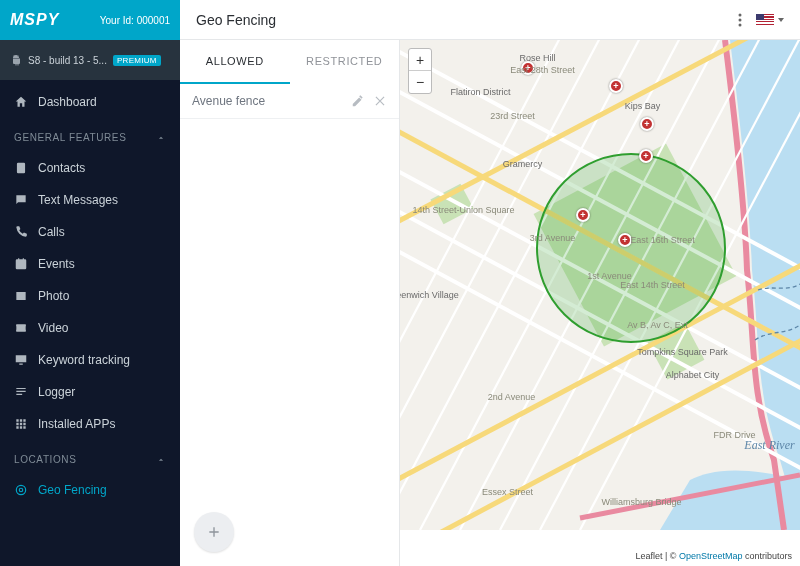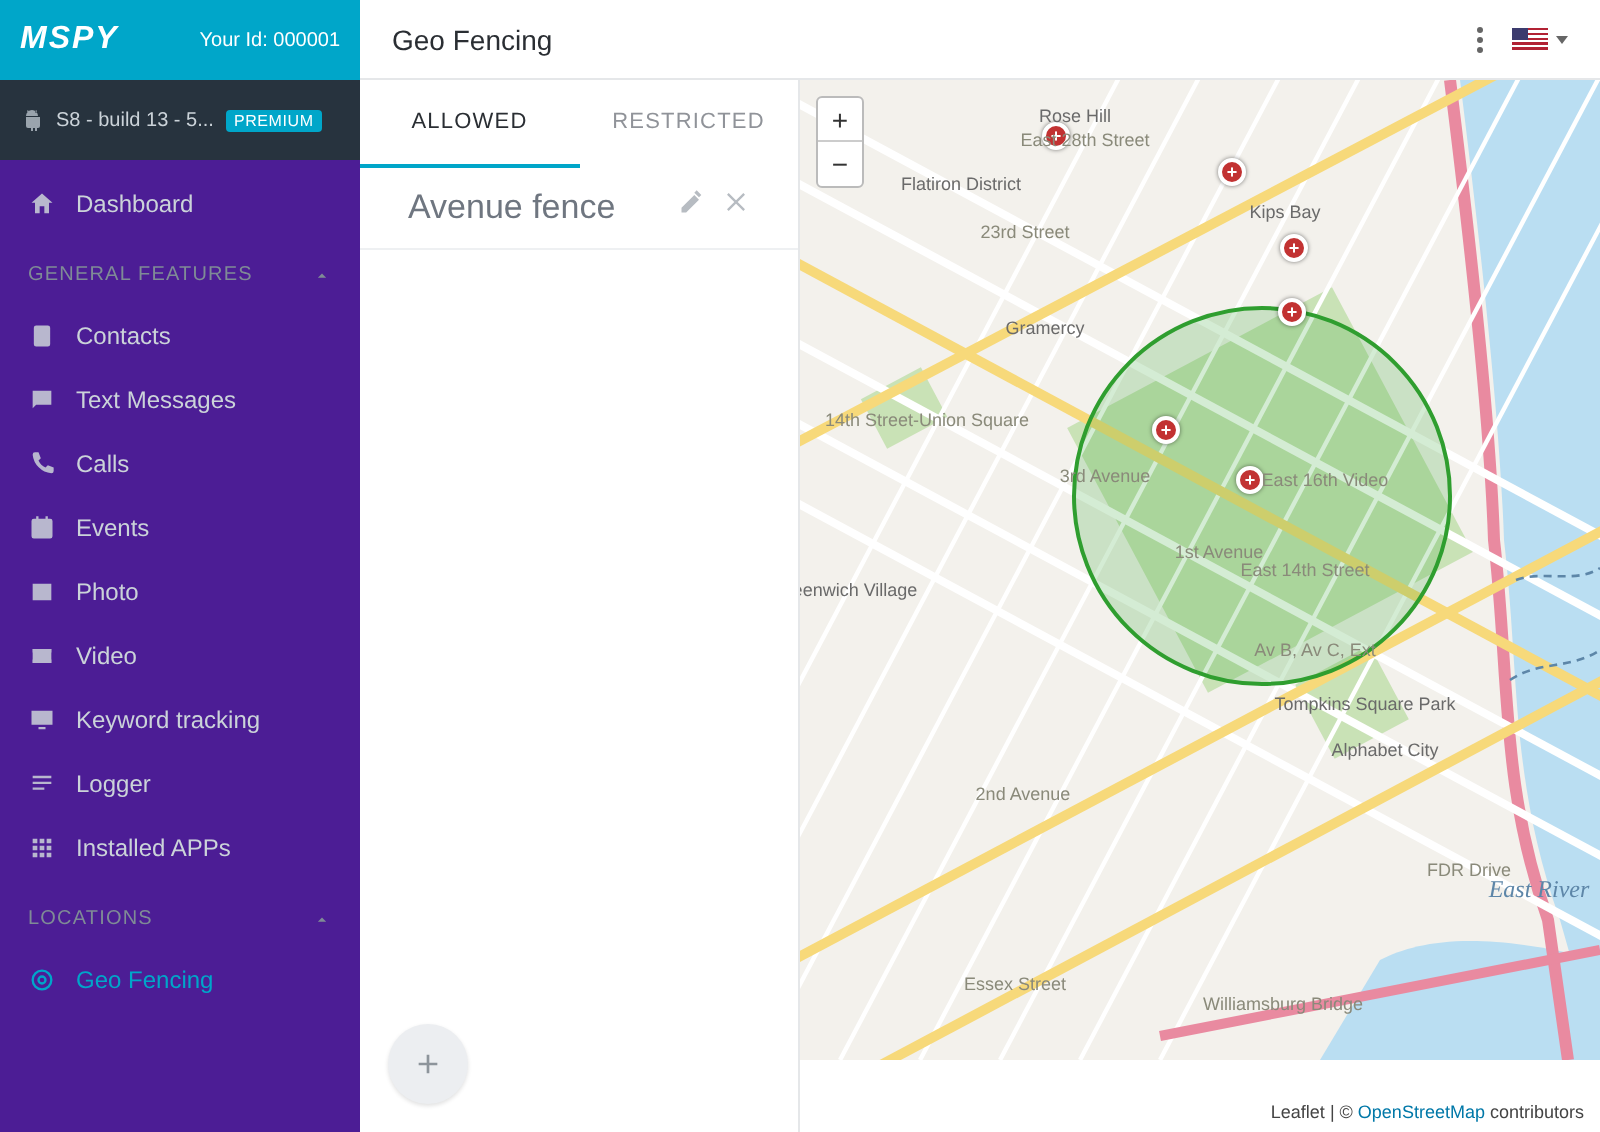--- a/index.html
+++ b/index.html
@@ -1,20 +1,20 @@
 <!DOCTYPE html>
 <html><head>
 <meta charset="utf-8">
 <style>
   * { box-sizing: border-box; margin: 0; padding: 0; }
   body { font-family: "Helvetica Neue", Arial, sans-serif; font-size: 13px; color: #333; width: 800px; height: 566px; overflow: hidden; background: #fff; }
   .app { display: flex; width: 100%; height: 100%; }
 
   
-  .sidebar { width: 180px; background: #4c1d95; color: #cbd3d9; display: flex; flex-direction: column; font-size: 12px; }
+  .sidebar { width: 180px; background: #0f172a; color: #cbd3d9; display: flex; flex-direction: column; font-size: 12px; }
   .brand-bar { height: 40px; background: #00a6c9; display: flex; align-items: center; justify-content: space-between; padding: 0 10px; color: #fff; font-weight: 700; }
   .brand-logo { font-size: 16px; letter-spacing: 1px; font-style: italic; }
   .brand-id { font-size: 10px; font-weight: 500; }
 
   .device-row { height: 40px; background: #27333e; display: flex; align-items: center; padding: 0 10px; gap: 6px; font-size: 10px; color: #cbd3d9; }
   .android-ico { width: 12px; height: 12px; }
   .prem-badge { background: #00a6c9; color: #fff; font-size: 8px; padding: 1px 4px; border-radius: 2px; letter-spacing: .3px; }
 
   .nav { flex: 1; overflow: hidden; padding-top: 6px; }
   .nav-item, .nav-head { display: flex; align-items: center; gap: 10px; padding: 9px 14px; cursor: pointer; color: #cbd3d9; }
@@ -34,21 +34,21 @@
   .flag .canton { position:absolute; left:0; top:0; width:8px; height:6.5px; background:#3c3b6e; }
   .caret-dn { width:0;height:0;border-left:3px solid transparent;border-right:3px solid transparent;border-top:4px solid #666; }
 
   .content { flex:1; display:flex; min-height:0; }
 
   
   .fence-panel { width:220px; border-right:1px solid #e5e7e9; display:flex; flex-direction:column; background:#fff; position:relative; }
   .tabs { display:flex; height:44px; }
   .tab { flex:1; display:flex; align-items:center; justify-content:center; font-size:11px; letter-spacing:.6px; color:#909399; cursor:pointer; border-bottom:2px solid transparent; }
   .tab.active { color:#2a2e33; border-bottom-color:#00a6c9; font-weight:500; }
-  .fence-row { display:flex; padding:10px 24px; gap:8px; border-bottom:1px solid #eef0f2; font-size:17px; color:#6f7680; }
+  .fence-row { display:flex; padding:10px 12px; gap:8px; border-bottom:1px solid #eef0f2; font-size:12px; color:#6f7680; }
   .fence-row .spacer { flex:1; }
   .mini-ico { width:14px; height:14px; fill:#b7bcc2; cursor:pointer; }
   .add-btn { position:absolute; left:14px; bottom:14px; width:40px; height:40px; border-radius:50%; background:#eceef1; display:flex; align-items:center; justify-content:center; cursor:pointer; box-shadow:0 1px 2px rgba(0,0,0,.12); }
   .add-btn svg { width:16px; height:16px; fill:#8d949b; }
 
   
   .map-wrap { flex:1; position:relative; overflow:hidden; }
   .map-svg { position:absolute; inset:0; }
   .zoom-ctrl { position:absolute; left:8px; top:8px; width:24px; background:#fff; border:1px solid #bbb; border-radius:3px; overflow:hidden; }
   .zoom-ctrl div { height:22px; display:flex; align-items:center; justify-content:center; cursor:pointer; font-size:14px; color:#333; }
@@ -284,21 +284,21 @@
 
         <div id="labels">
             <span class="map-label district" style="left: 130px; top: 18px;">Rose Hill</span>
             <span class="map-label street" style="left: 135px; top: 30px;">East 28th Street</span>
             <span class="map-label district" style="left: 73px; top: 52px;">Flatiron District</span>
             <span class="map-label street" style="left: 105px; top: 76px;">23rd Street</span>
             <span class="map-label district" style="left: 235px; top: 66px;">Kips Bay</span>
             <span class="map-label district" style="left: 115px; top: 124px;">Gramercy</span>
             <span class="map-label street" style="left: 56px; top: 170px;">14th Street-Union Square</span>
             <span class="map-label street" style="left: 145px; top: 198px;">3rd Avenue</span>
-            <span class="map-label street" style="left: 255px; top: 200px;">East 16th Video</span>
+            <span class="map-label street" style="left: 255px; top: 200px;">East 16th Street</span>
             <span class="map-label street" style="left: 202px; top: 236px;">1st Avenue</span>
             <span class="map-label street" style="left: 245px; top: 245px;">East 14th Street</span>
             <span class="map-label district" style="left: 15px; top: 255px;">Greenwich Village</span>
             <span class="map-label street" style="left: 250px; top: 285px; text-align: right;">Av B, Av C, Ext</span>
             <span class="map-label district" style="left: 275px; top: 312px;">Tompkins Square Park</span>
             <span class="map-label district" style="left: 285px; top: 335px;">Alphabet City</span>
             <span class="map-label street" style="left: 104px; top: 357px;">2nd Avenue</span>
             <span class="map-label street" style="left: 327px; top: 395px;">FDR Drive</span>
             <span class="map-label water" style="left: 362px; top: 405px;">East River</span>
             <span class="map-label street" style="left: 100px; top: 452px;">Essex Street</span>

